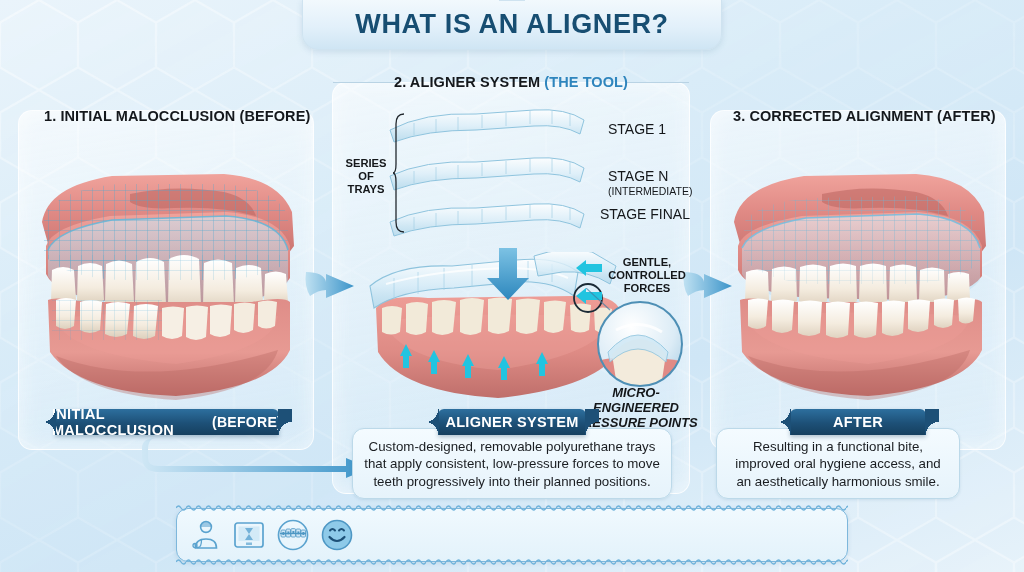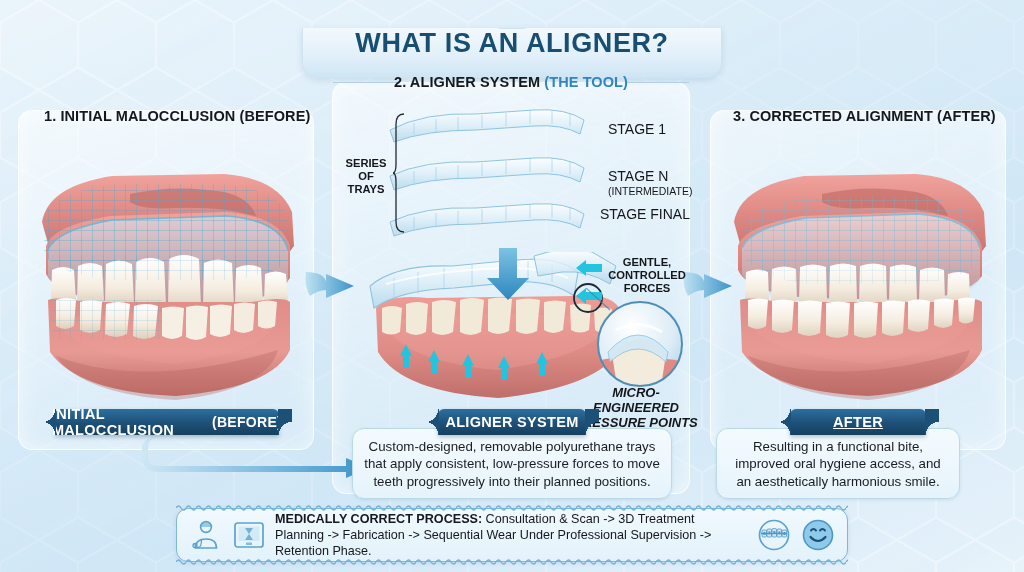--- a/index.html
+++ b/index.html
@@ -14,21 +14,21 @@
   .hexbg { position:absolute; inset:0; z-index:0; opacity:.55; pointer-events:none; }
 
   
   .title-wrap{
     position:absolute; left:50%; top:0; transform:translateX(-50%);
     width:420px; height:50px; z-index:6;
     background:linear-gradient(180deg,#f2f9fd 0%,#e2f0fa 55%,#cfe5f4 100%);
     border-bottom-left-radius:16px; border-bottom-right-radius:16px;
     border:1px solid #cfe3f0; border-top:none;
     box-shadow:0 2px 6px rgba(60,110,150,.16);
-    display:flex; align-items:flex-start; justify-content:center;margin-top:28px;
+    display:flex; align-items:center; justify-content:center;
   }
   .title-wrap::before,.title-wrap::after{
     content:""; position:absolute; top:0; width:26px; height:26px;
     background:transparent; border-top:1px solid #cfe3f0;
   }
   .title-text{
     font-size:27px; font-weight:bold; letter-spacing:.6px;
     color:#174e72; white-space:nowrap;
   }
 
@@ -85,21 +85,21 @@
   .ribbon::after{ right:-13px;
     -webkit-mask:radial-gradient(circle at 100% 100%, transparent 13px, #000 13px);
             mask:radial-gradient(circle at 100% 100%, transparent 13px, #000 13px);
     background:#1d5077;
   }
   .ribbon .big{ font-size:14.5px; }
   .ribbon .small{ font-size:14px; margin-left:4px; }
 
   #ribbon-left   { left:55px;  top:409px; width:224px; }
   #ribbon-center { left:438px; top:409px; width:148px; }
-  #ribbon-right  { left:790px; top:409px; width:136px;text-decoration:underline; }
+  #ribbon-right  { left:790px; top:409px; width:136px; }
 
   .caption{
     position:absolute; z-index:7;
     background:linear-gradient(180deg,#f4fbff 0%,#e6f3fb 100%);
     border:1px solid #bcd9e9; border-radius:12px;
     padding:9px 10px 8px;
     text-align:center; color:#1a1d21;
     font-size:13.3px; line-height:1.30;
     box-shadow:0 1px 3px rgba(60,110,150,.14);
   }
@@ -574,23 +574,20 @@
   </svg>
 
   <svg class="ficon" width="34" height="34" viewBox="0 0 34 34">
     <rect x="3" y="5" width="28" height="24" rx="2.5" fill="none" stroke="#5ba3cf" stroke-width="1.7"></rect>
     <rect x="6.5" y="8.5" width="21" height="14.5" fill="#bfe0f2" opacity=".55"></rect>
     <path d="M13 10 h8 l-4 6 z" fill="#5ba3cf" opacity=".8"></path>
     <path d="M13 22 h8 l-4 -6 z" fill="#5ba3cf" opacity=".8"></path>
     <rect x="14" y="24.5" width="6" height="2.5" fill="#5ba3cf" opacity=".7"></rect>
   </svg>
 
-  <div class="footer-text">
-    <b>MEDICALLY CORRECT PROCESS:</b><span> Consultation &amp; Scan -&gt; 3D Treatment Planning -&gt; Fabrication -&gt; Sequential Wear Under Professional Supervision -&gt; Retention Phase.</span>
-  </div>
 
   <svg class="ficon" width="36" height="34" viewBox="0 0 36 34">
     <circle cx="18" cy="17" r="14.5" fill="none" stroke="#5ba3cf" stroke-width="1.7"></circle>
     <g fill="#cfe6f5" stroke="#4e97c4" stroke-width=".8">
       <rect x="6" y="12" width="4.5" height="7" rx="1"></rect>
       <rect x="11" y="11" width="4.5" height="8" rx="1"></rect>
       <rect x="16" y="10.6" width="4.5" height="8.4" rx="1"></rect>
       <rect x="21" y="11" width="4.5" height="8" rx="1"></rect>
       <rect x="26" y="12" width="4.5" height="7" rx="1"></rect>
     </g>

